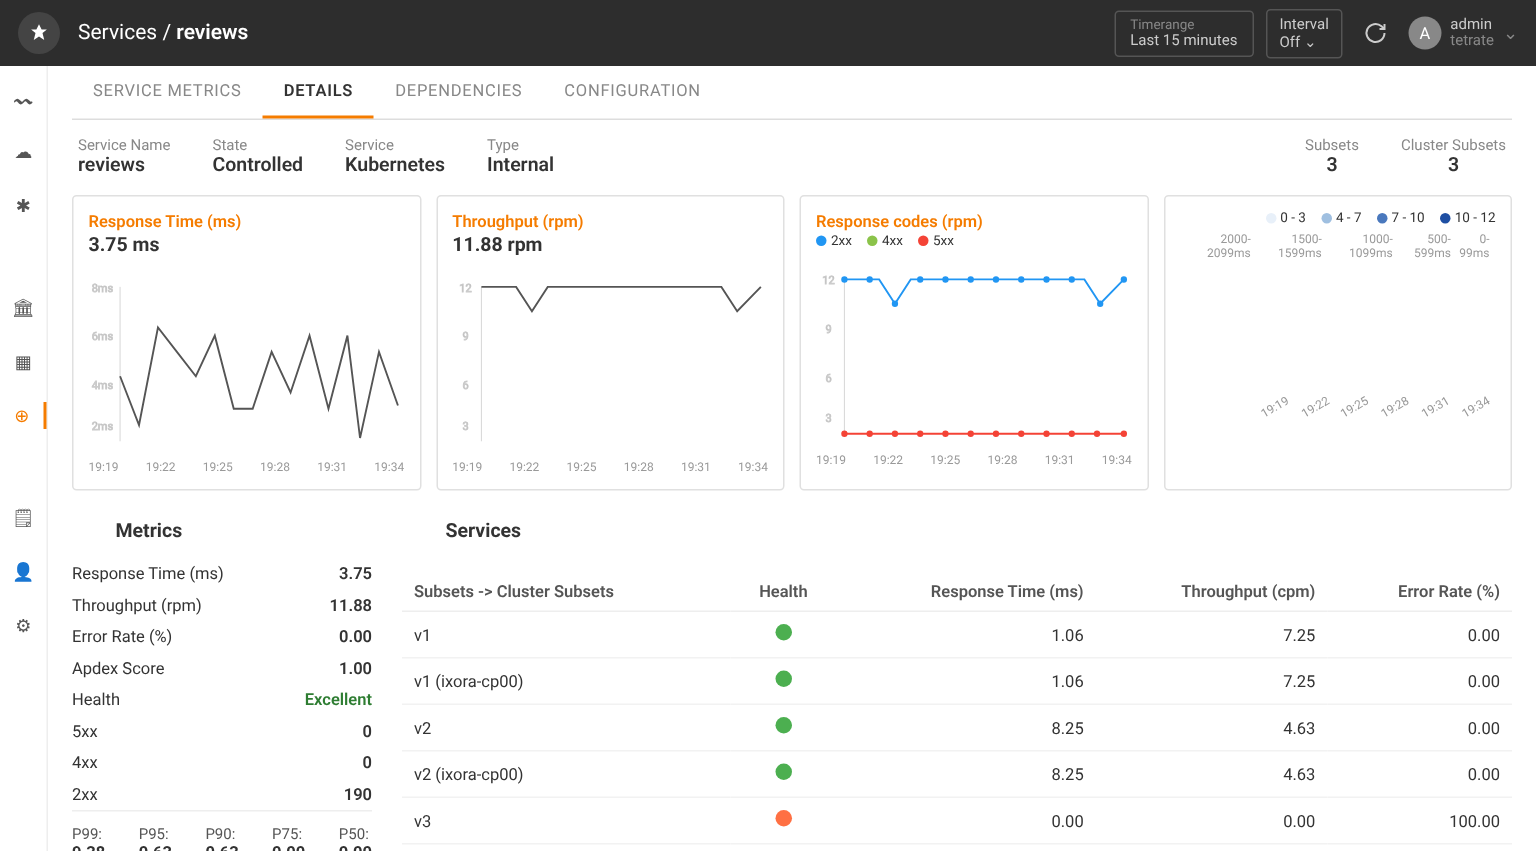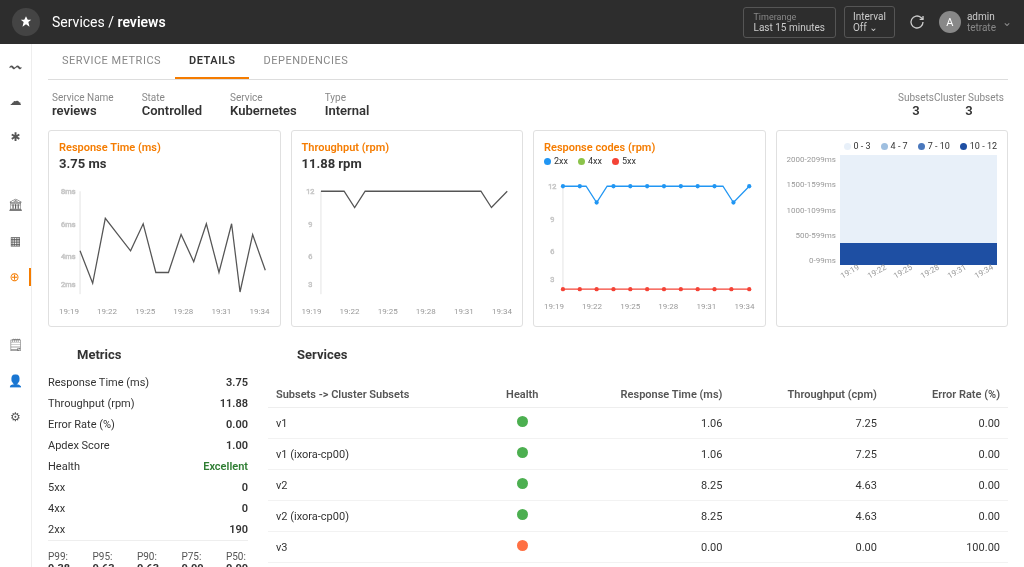--- a/index.html
+++ b/index.html
@@ -21,35 +21,35 @@
 .side-nav .nav-icon.active { color: #f57c00; border-right: 2px solid #f57c00; width: 100%; }
 
 .content { flex: 1; padding: 0 16px 16px; }
 .tabs { display: flex; border-bottom: 1px solid #ddd; }
 .tab { padding: 10px 14px; font-size: 11px; color: #888; letter-spacing: 0.5px; cursor: pointer; }
 .tab.active { color: #333; border-bottom: 2px solid #f57c00; font-weight: 600; }
 
 .meta-row { display: flex; padding: 12px 4px; gap: 28px; align-items: flex-start; }
 .meta-item .meta-label { font-size: 10px; color: #888; }
 .meta-item .meta-value { font-size: 13px; font-weight: 600; }
-.meta-right { margin-left: auto; display: flex; }
+.meta-right { margin-left: auto; display: flex; gap: 28px; }
 .meta-right .meta-value { text-align: center; }
 
 .cards-row { display: flex; gap: 10px; }
 .card { flex: 1; border: 1px solid #e0e0e0; border-radius: 3px; padding: 10px; }
 .card-title { font-size: 11px; color: #f57c00; font-weight: 600; margin-bottom: 2px; }
 .card-value { font-size: 13px; font-weight: 700; margin-bottom: 4px; }
 .chart-area { height: 130px; position: relative; }
 .chart-area svg { width: 100%; height: 100%; }
 .x-labels { display: flex; justify-content: space-between; font-size: 8px; color: #999; margin-top: 2px; }
 .legend-sm { font-size: 9px; display: flex; gap: 10px; margin-bottom: 4px; }
 .legend-dot { display: inline-block; width: 7px; height: 7px; border-radius: 50%; margin-right: 3px; vertical-align: middle; }
 .heatmap-legend { font-size: 9px; display: flex; gap: 10px; justify-content: flex-end; margin-bottom: 4px; }
 .heatmap-body { height: 110px; display: flex; }
-.hm-ylabels { display: flex; flex-direction: column; justify-content: space-between; font-size: 8px; color: #999; text-align: right; padding-right: 4px; }
+.hm-ylabels { display: flex; flex-direction: row; justify-content: space-between; font-size: 8px; color: #999; text-align: right; padding-right: 4px; }
 .hm-grid { flex: 1; background: linear-gradient(to bottom, #e8f0f9 0%, #e8f0f9 80%, #1e4fa3 80%, #1e4fa3 100%); }
 .hm-xlabels { display: flex; justify-content: space-around; font-size: 8px; color: #999; margin-top: 2px; transform: rotate(0); margin-left: 50px; }
 .hm-xlabels span { transform: rotate(-30deg); display: inline-block; }
 
 .lower { display: flex; gap: 20px; margin-top: 20px; }
 .metrics-panel { width: 200px; }
 .section-title { font-size: 13px; font-weight: 700; margin-bottom: 10px; padding-left: 29px; }
 .metric-row { display: flex; justify-content: space-between; font-size: 11px; padding: 4px 0; }
 .metric-row .v { font-weight: 600; }
 .metric-row .v.excellent { color: #2e7d32; }
@@ -121,20 +121,21 @@
     <div class="nav-icon">🗒</div>
     <div class="nav-icon">👤</div>
     <div class="nav-icon">⚙</div>
   </div>
 
   <div class="content">
     <div class="tabs">
       <div class="tab">SERVICE METRICS</div>
       <div class="tab active">DETAILS</div>
       <div class="tab">DEPENDENCIES</div>
+      <div class="tab">CONFIGURATION</div>
     </div>
 
     <div class="meta-row">
       <div class="meta-item">
           <div class="meta-label">Service Name</div>
           <div class="meta-value">reviews</div>
         </div>
       <div class="meta-item">
           <div class="meta-label">State</div>
           <div class="meta-value">Controlled</div>

